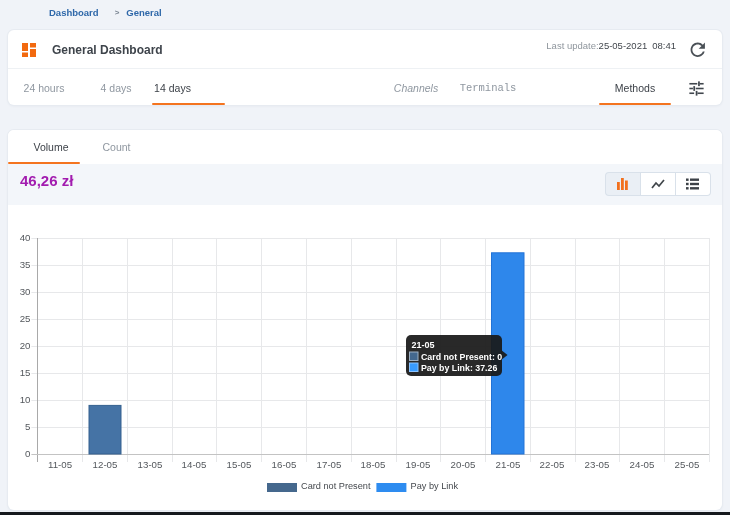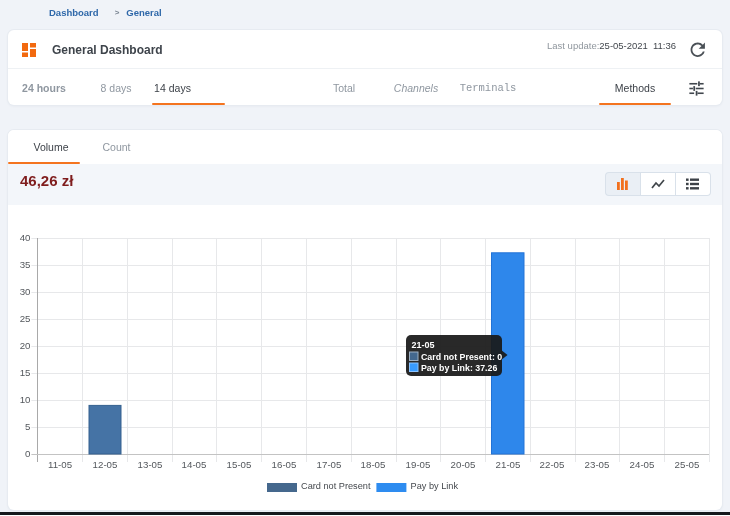--- a/index.html
+++ b/index.html
@@ -26,33 +26,32 @@
     <svg class="abs" style="left:14px; top:13px;" width="14" height="14" viewBox="0 0 14 14">
       <rect x="0" y="0" width="6" height="8" fill="#f2690f"></rect>
       <rect x="8" y="0" width="6" height="4.5" fill="#f2690f"></rect>
       <rect x="0" y="9.5" width="6" height="4.5" fill="#f2690f"></rect>
       <rect x="8" y="6" width="6" height="8" fill="#f2690f"></rect>
     </svg>
     <div class="abs" style="left:44px; top:0; height:39px; display:flex; align-items:center; font-size:12px; font-weight:bold; color:#3e444b;">General Dashboard</div>
     <div class="abs" style="right:46px; top:0; height:31px; display:flex; align-items:center; font-size:9.5px;">
       <span style="color:#8f969d;">Last update:</span>
       <span style="color:#42474d; ">25-05-2021</span>
-      <span style="color:#42474d; margin-left:5px;">11:36</span>
+      <span style="color:#42474d; margin-left:5px;">08:41</span>
     </div>
     <svg class="abs" style="right:14px; top:9px;" width="21.5" height="21.5" viewBox="0 0 24 24" fill="#4a5056">
       <path d="M17.65 6.35C16.2 4.9 14.21 4 12 4c-4.42 0-7.99 3.58-8 8s3.57 8 7.99 8c3.73 0 6.84-2.55 7.73-6h-2.08c-.82 2.33-3.04 4-5.65 4-3.31 0-6-2.69-6-6s2.69-6 6-6c1.66 0 3.14.69 4.22 1.78L13 11h7V4l-2.35 2.35z"></path>
     </svg>
   </div>
 
   <div class="abs" style="left:0; top:40px; width:100%; height:35px;">
-    <div class="tab" style="left:0; width:72px;font-weight:bold;">24 hours</div>
-    <div class="tab" style="left:72px; width:72px;">8 days</div>
+    <div class="tab" style="left:0; width:72px;">24 hours</div>
+    <div class="tab" style="left:72px; width:72px;">4 days</div>
     <div class="tab on" style="left:128px; width:73px;">14 days</div>
     <div class="uline" style="left:144px; width:73px;"></div>
-    <div class="tab" style="left:300px; width:72px;">Total</div>
     <div class="tab" style="left:372px; width:72px;font-style:italic;">Channels</div>
     <div class="tab" style="left:444px; width:72px;font-family:Liberation Mono, monospace;">Terminals</div>
     <div class="tab on" style="left:591px; width:72px;">Methods</div>
     <div class="uline" style="left:591px; width:72px;"></div>
     <svg class="abs" style="left:679px; top:9.4px;" width="19" height="19" viewBox="0 0 24 24" fill="#41474e">
       <g>
         <rect x="3" y="5" width="10" height="2"></rect>
           <rect x="14" y="3" width="2.2" height="6"></rect>
           <rect x="16.2" y="5" width="4.8" height="2"></rect>
         <rect x="3" y="11" width="4.5" height="2"></rect>
@@ -68,21 +67,21 @@
 
 <div class="card" style="top:130px; height:380px; overflow:hidden;">
 
   <div class="abs" style="left:0; top:0; width:100%; height:34px; background:#fff;">
     <div class="tab on" style="left:7px; width:72px;">Volume</div>
     <div class="uline" style="left:0; width:72px;"></div>
     <div class="tab" style="left:72px; width:73px;">Count</div>
   </div>
 
   <div class="abs" style="left:0; top:34px; width:100%; height:41px; background:#f3f6fa;">
-    <div class="abs" style="left:12px; top:0; height:41px; display:flex; align-items:center; font-size:15px; font-weight:bold; color:#7f1d1d; margin-top:-4.5px;">46,26 zł</div>
+    <div class="abs" style="left:12px; top:0; height:41px; display:flex; align-items:center; font-size:15px; font-weight:bold; color:#a21caf; margin-top:-4.5px;">46,26 zł</div>
 
     <div class="abs" style="left:597px; top:7.5px; width:106px; height:24px; display:flex;">
       <div style="width:35.4px; height:24px; border:1px solid #d9e1ea; border-right:none; border-radius:4px 0 0 4px; background:#eaeff5; display:flex; align-items:center; justify-content:center;">
         <svg width="13" height="13" viewBox="0 0 13 13" style="margin-left:-2px;">
           <rect x="1" y="5" width="2.8" height="8" fill="#f2701d"></rect>
           <rect x="5" y="1" width="2.8" height="12" fill="#f2701d"></rect>
           <rect x="9" y="3.5" width="2.8" height="9.5" fill="#f2701d"></rect>
         </svg>
       </div>
       <div style="width:35.4px; height:24px; border:1px solid #d9e1ea; background:#fff; display:flex; align-items:center; justify-content:center;">

